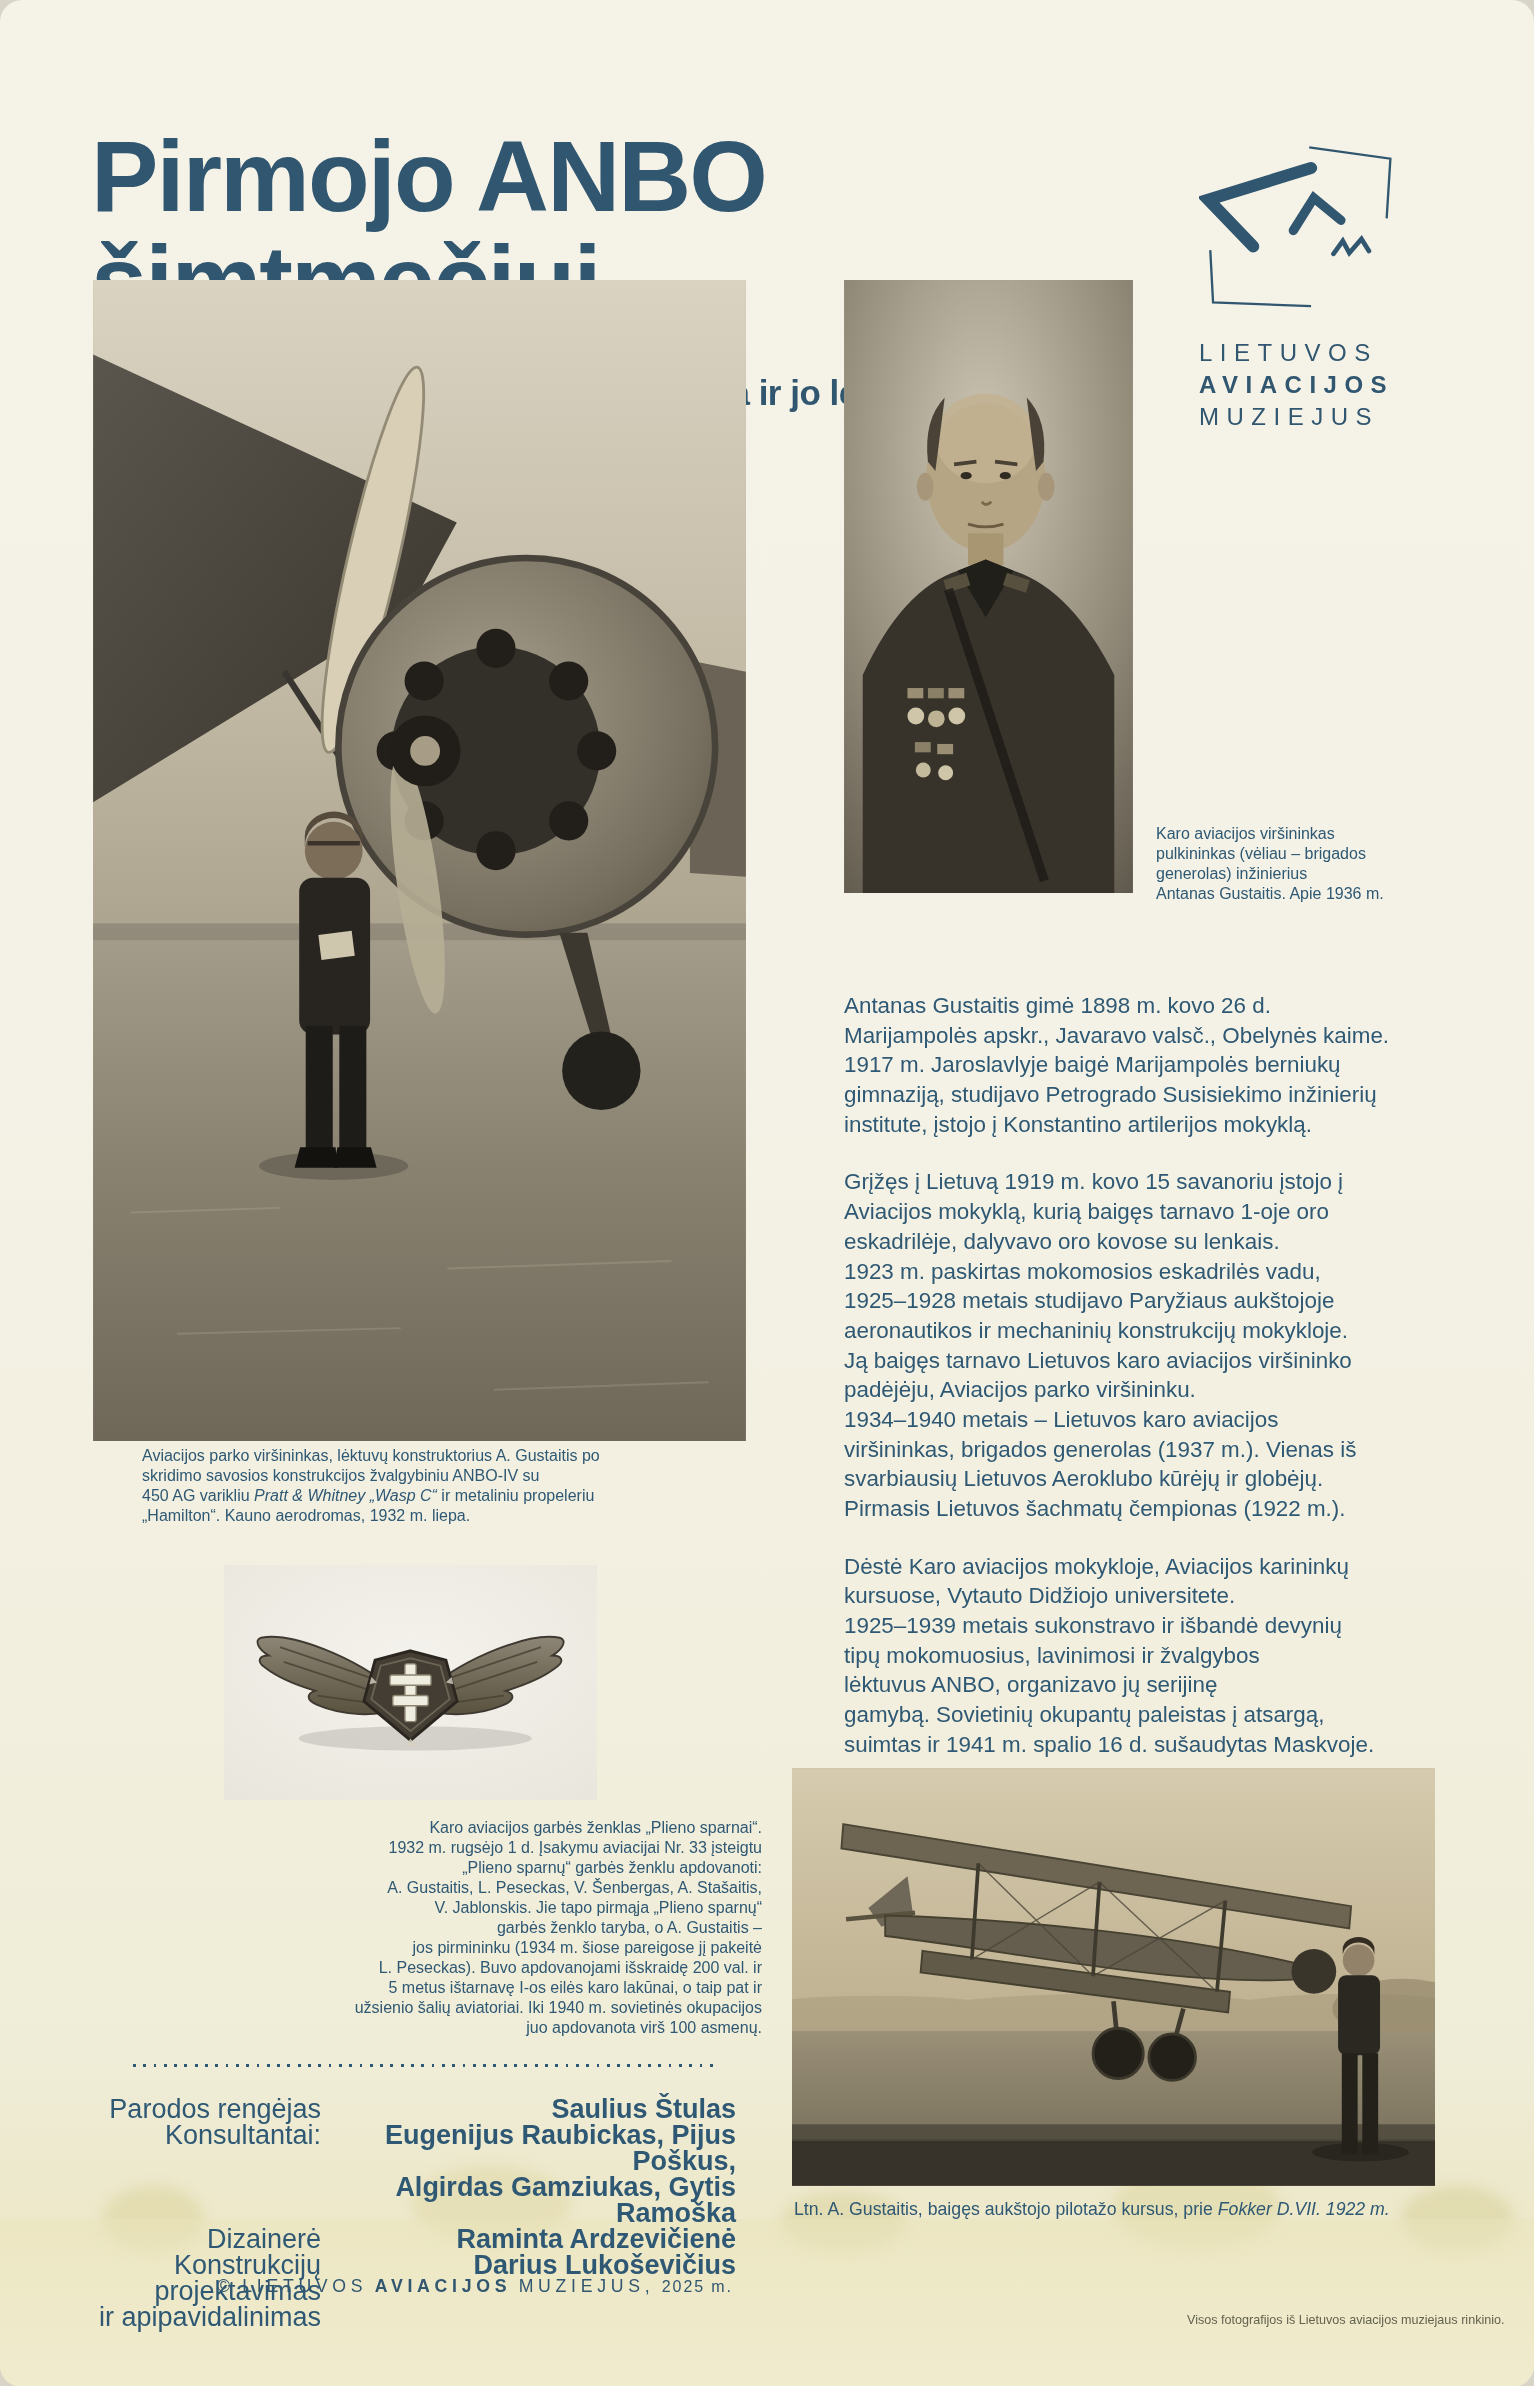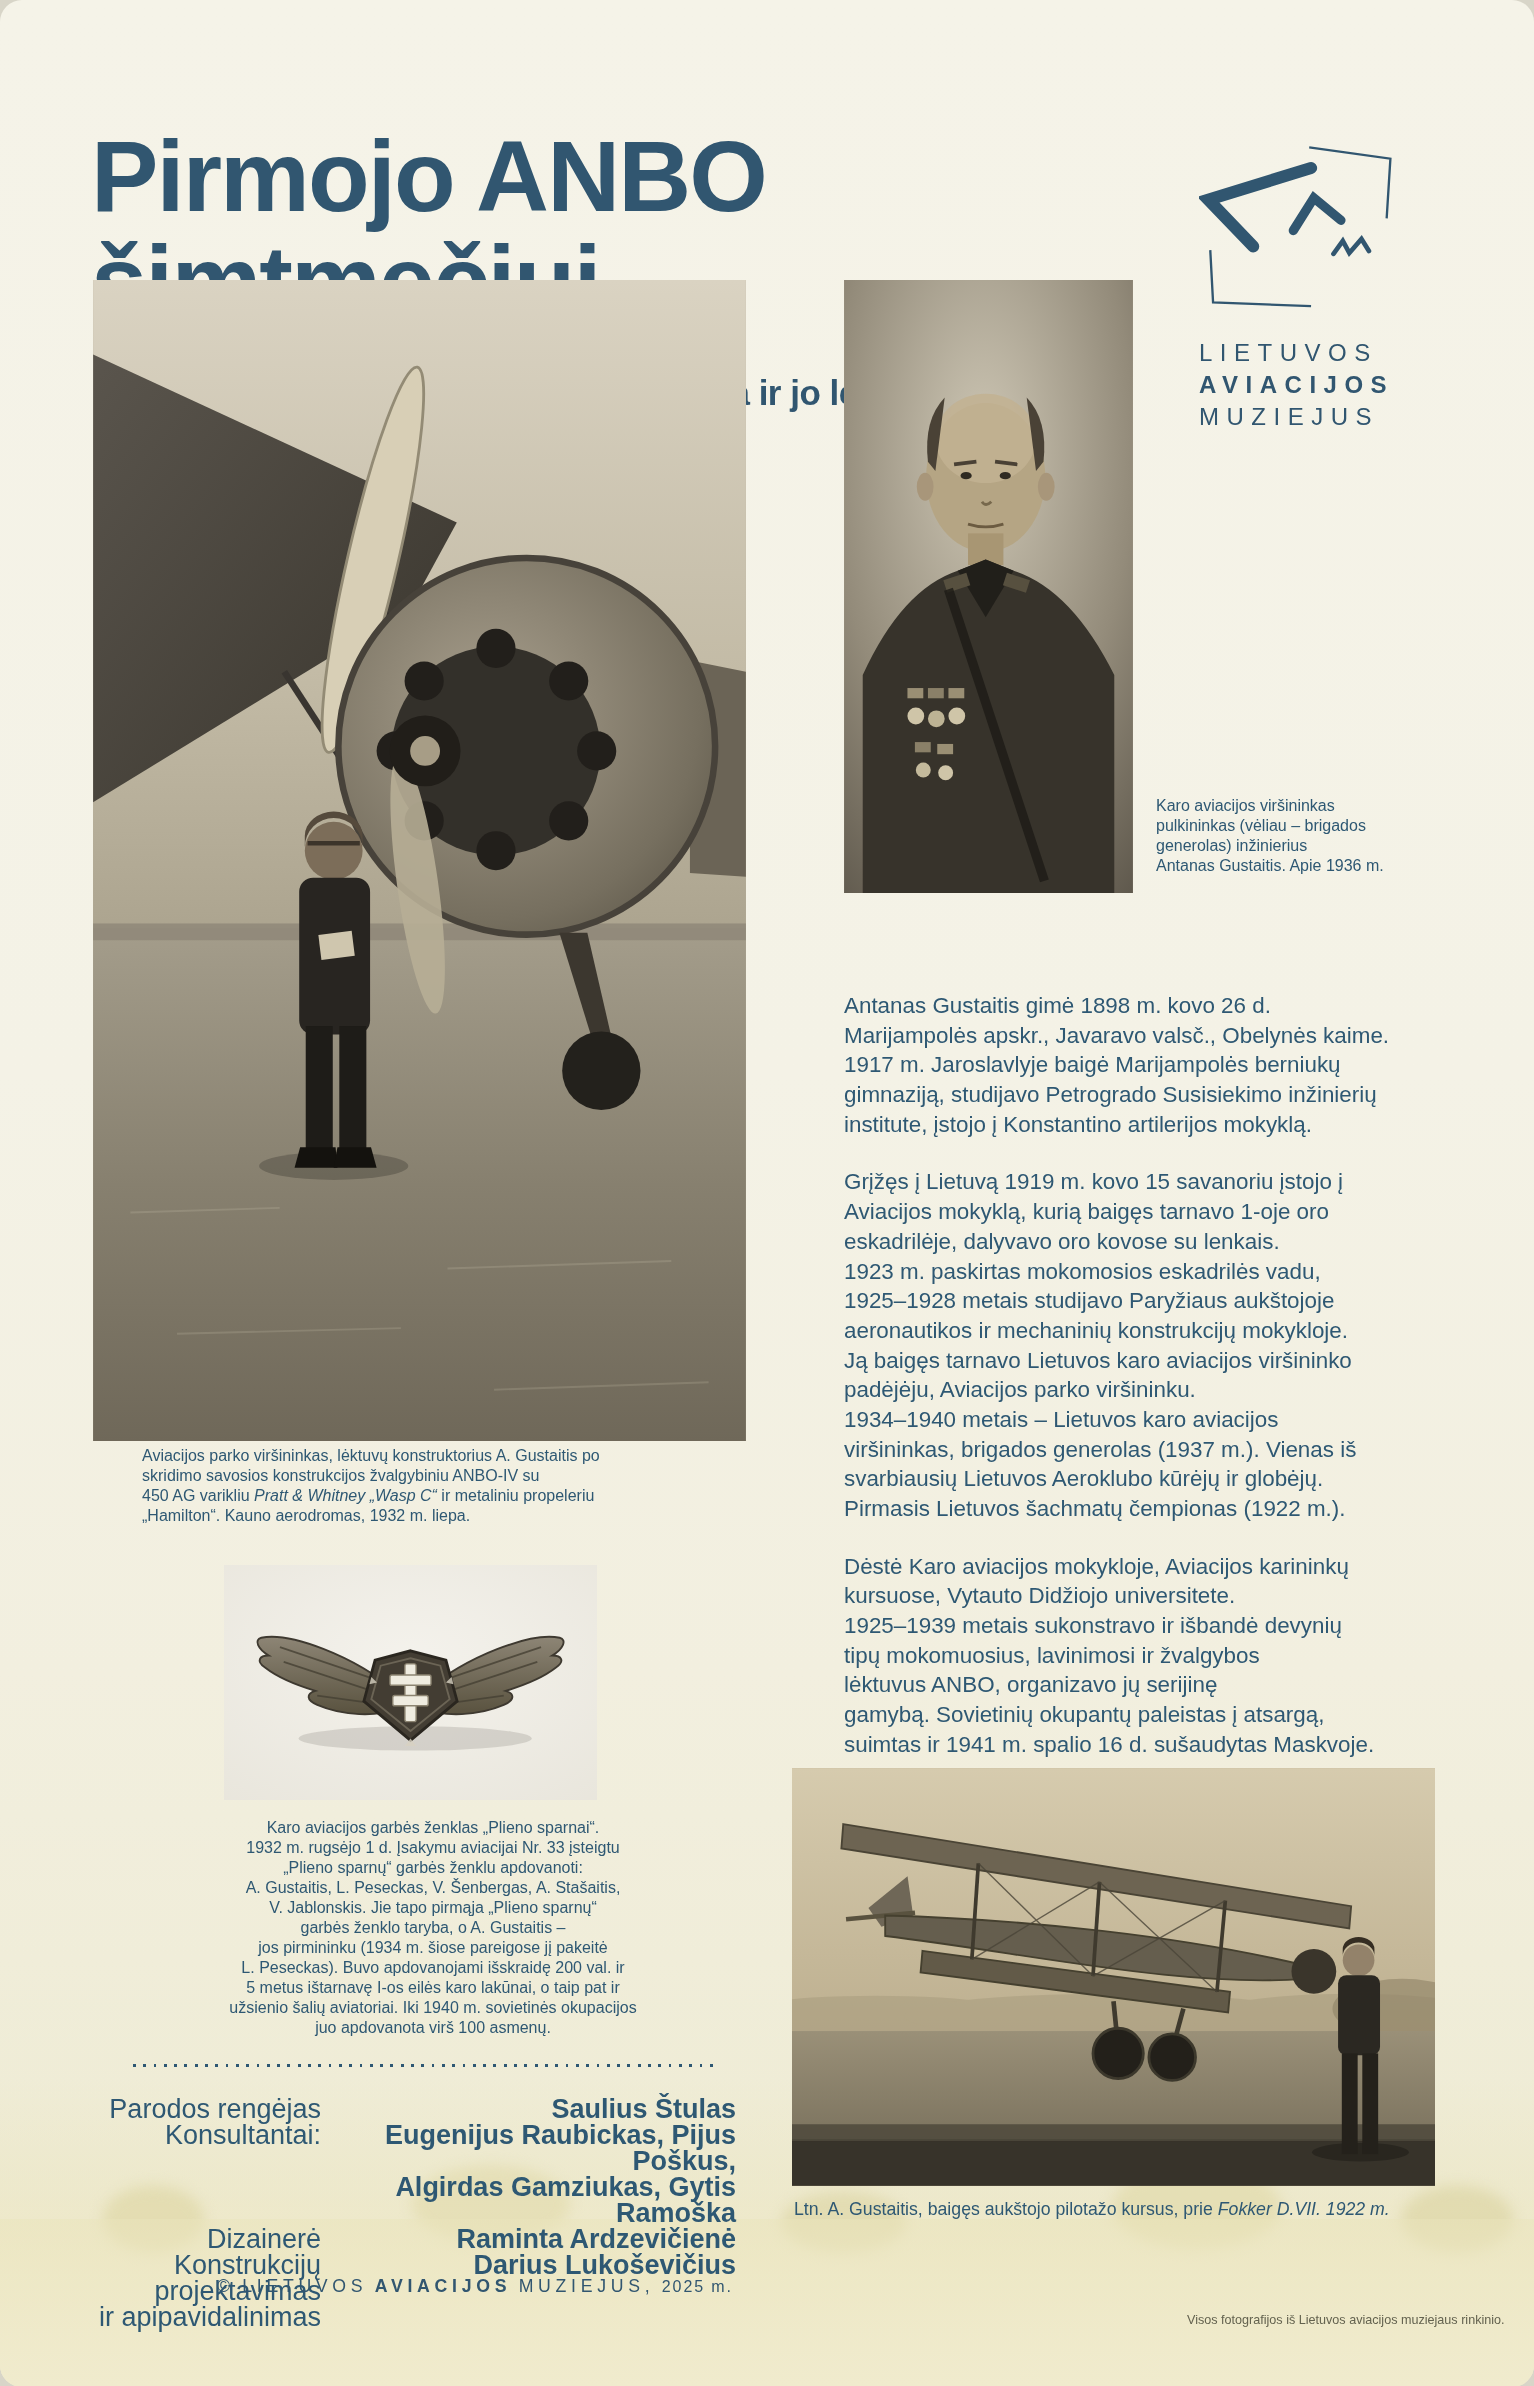--- a/index.html
+++ b/index.html
@@ -67,22 +67,22 @@
   .photo svg{display:block;}
   .photo-main{left:93px;top:280px;width:653px;height:1161px;}
   .photo-portrait{left:844px;top:280px;width:289px;height:613px;}
   .badge-box{position:absolute;left:224px;top:1565px;width:373px;height:235px;background:var(--badge-bg);}
   .photo-biplane{left:792px;top:1768px;width:643px;height:418px;background:#c9bc9e;}
 
   
   .caption{color:var(--body);font-size:16px;line-height:20px;}
   .caption i{font-style:italic;}
   .caption-main{position:absolute;left:142px;top:1446px;width:569px;}
-  .caption-portrait{position:absolute;left:1156px;top:796px;width:289px;}
-  .caption-badge{position:absolute;left:116px;top:1818px;width:634px;text-align:center;}
+  .caption-portrait{position:absolute;left:1156px;top:824px;width:289px;}
+  .caption-badge{position:absolute;left:128px;top:1818px;width:634px;text-align:right;}
   .caption-biplane{position:absolute;left:794px;top:2198px;width:643px;font-size:17.7px;line-height:22.4px;}
 
   
   .bio{position:absolute;left:844px;top:991px;width:653px;color:var(--body);}
   .bio p{font-size:22.4px;line-height:1.325;margin-bottom:28px;white-space:pre-line;}
 
   
   .dotted{
     position:absolute;left:133px;top:2064px;width:587px;height:2.8px;
     background:repeating-linear-gradient(90deg,var(--body) 0 2.8px,transparent 2.8px 10.3px);

